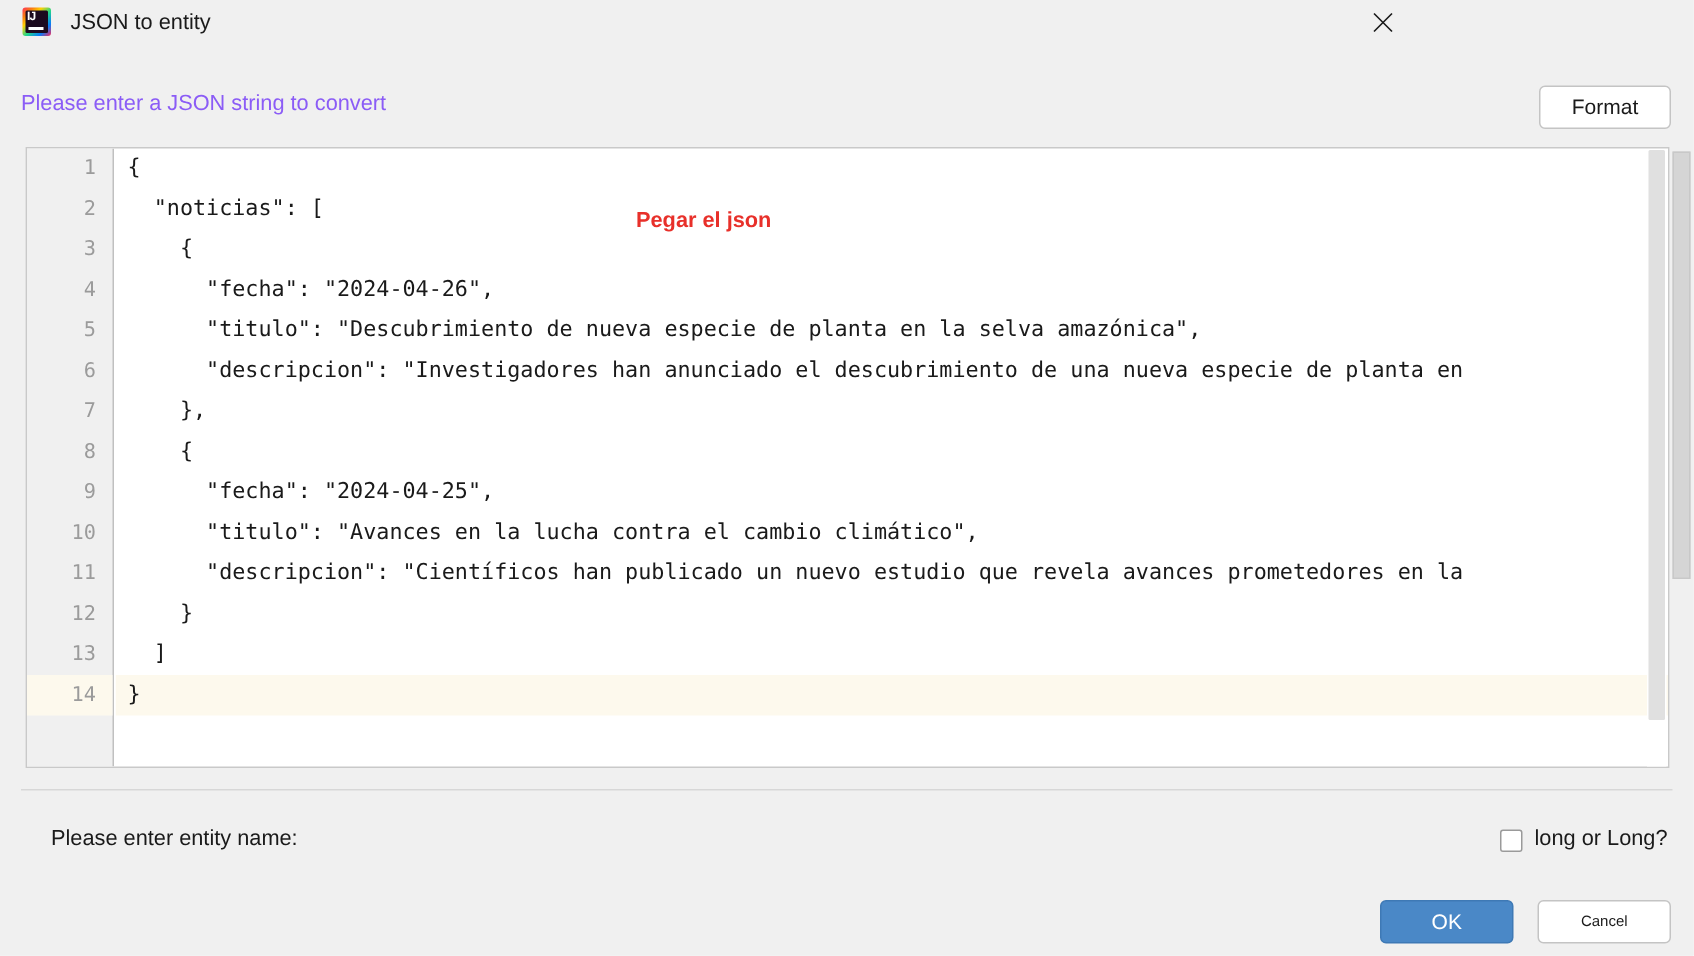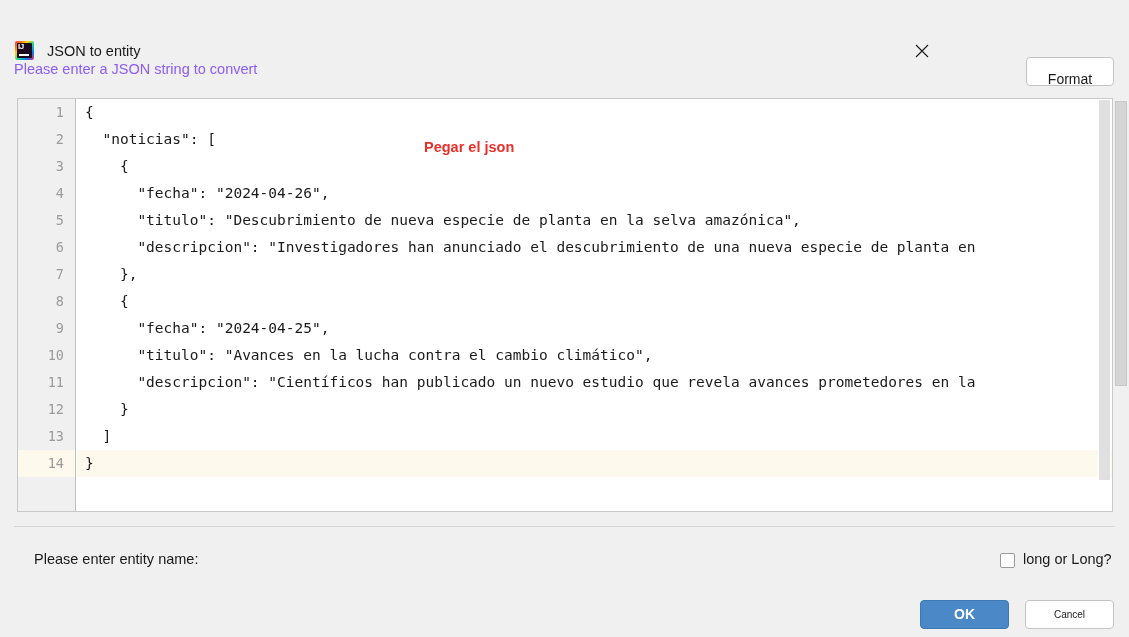--- a/index.html
+++ b/index.html
@@ -18,21 +18,20 @@
     height: 637px;
     background: #f0f0f0;
   }
 
   
   .titlebar {
     position: absolute;
     left: 0; top: 0;
     width: 949px; height: 30px;
     background: #f0f0f0;
-    margin-top: 36px;
   }
   .app-icon {
     position: absolute;
     left: 15px; top: 5px;
     width: 19px; height: 19px;
     border-radius: 2px;
     background:
       linear-gradient(135deg, #fe315d 0%, #f97a12 18%, #ffd000 34%,
                       #21d789 55%, #087cfa 78%, #fe2857 100%);
     padding: 2px;
@@ -88,21 +87,21 @@
     position: absolute;
     left: 1026px; top: 57px;
     width: 88px; height: 29px;
     background: #ffffff;
     border: 1px solid #c4c4c4;
     border-radius: 4px;
     font-family: "Liberation Sans", sans-serif;
     font-size: 14px;
     color: #1a1a1a;
     cursor: pointer;
-    padding: 8px;
+    padding: 0;
     line-height: 27px;
   }
 
   
   .editor-outer {
     position: absolute;
     left: 17px; top: 98px;
     width: 1096px; height: 414px;
     background: #ffffff;
     border: 1px solid #c9c9c9;
@@ -238,21 +237,21 @@
   .ok-btn {
     position: absolute;
     left: 920px; top: 600px;
     width: 89px; height: 29px;
     background: #4a88c7;
     border: 1px solid #3e79b5;
     border-radius: 4px;
     color: #ffffff;
     font-family: "Liberation Sans", sans-serif;
     font-size: 14px;
-    font-weight: bold;
+    font-weight: normal;
     cursor: pointer;
     padding: 0;
     line-height: 27px;
   }
   .cancel-btn {
     position: absolute;
     left: 1025px; top: 600px;
     width: 89px; height: 29px;
     background: #ffffff;
     border: 1px solid #c4c4c4;

